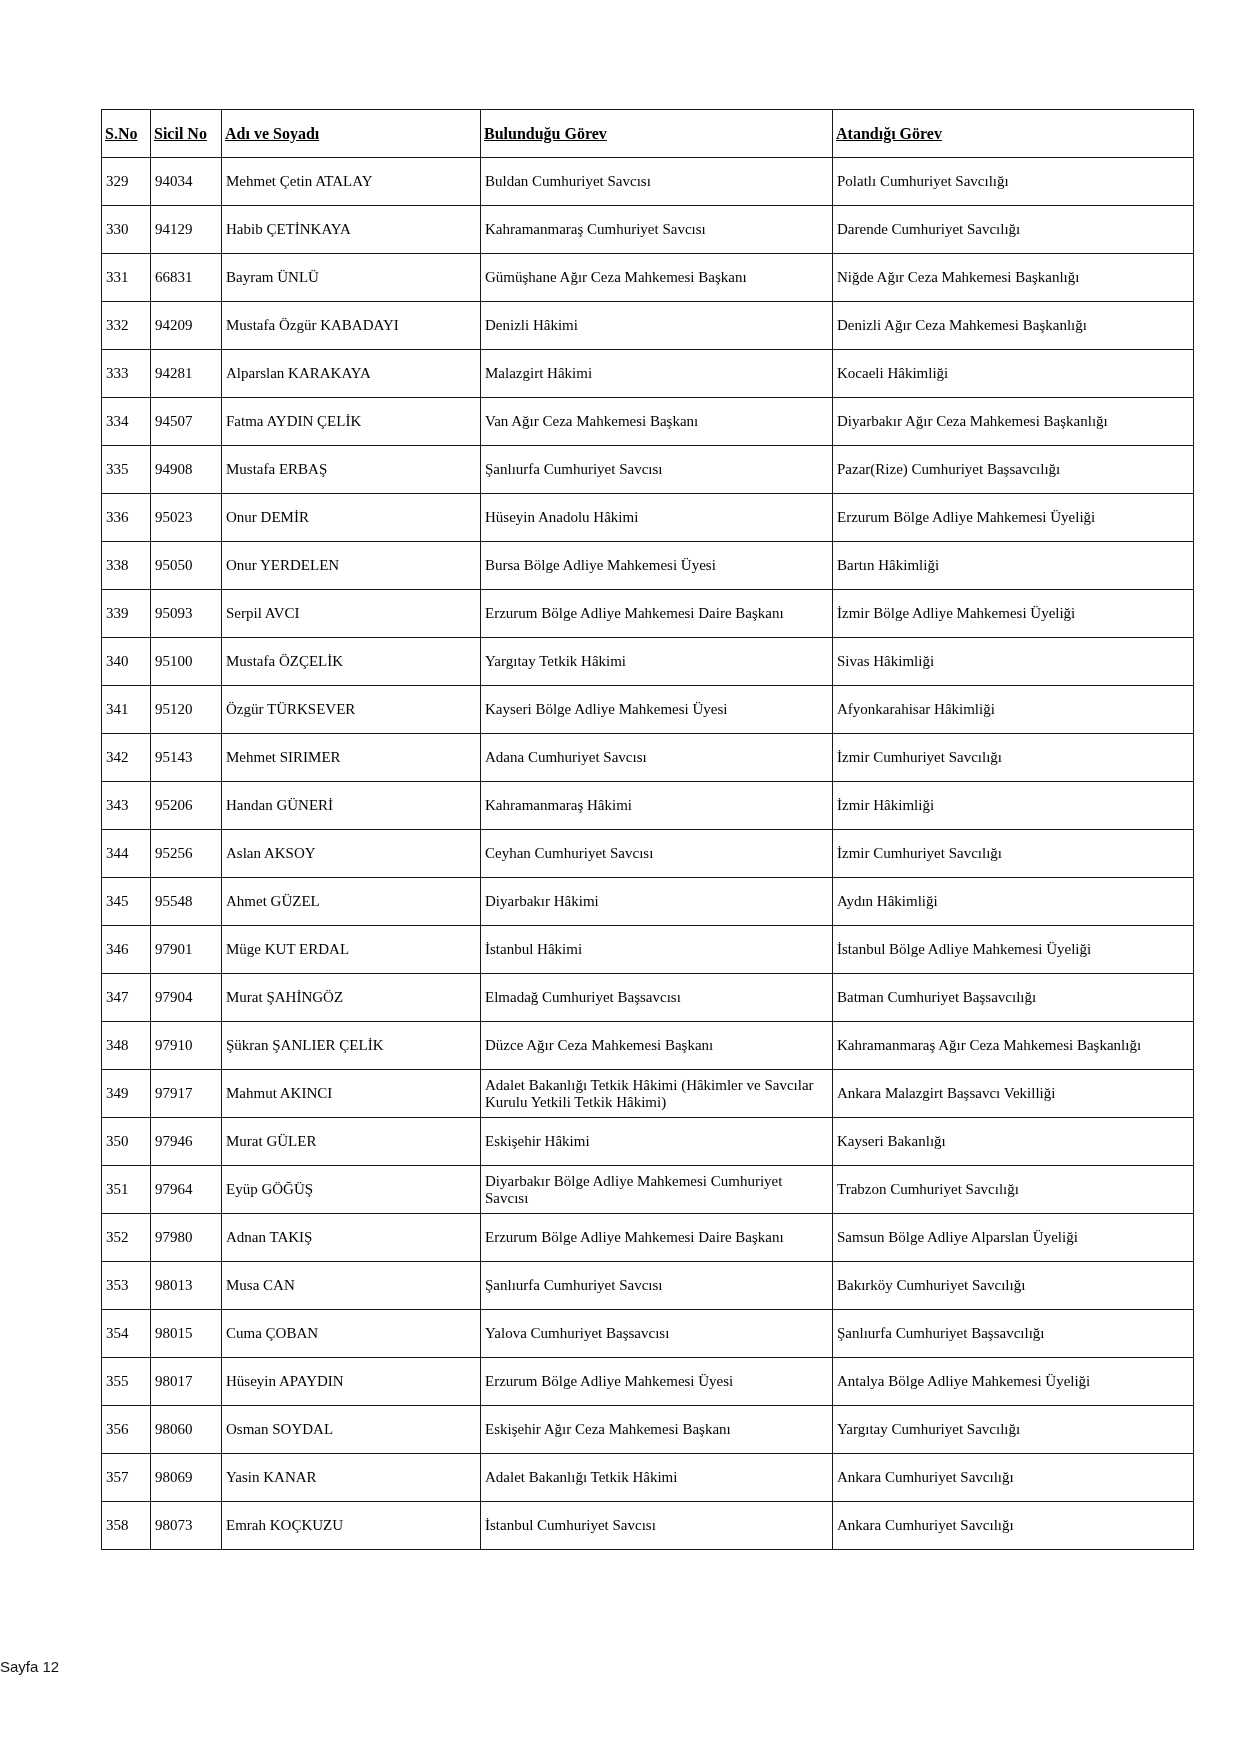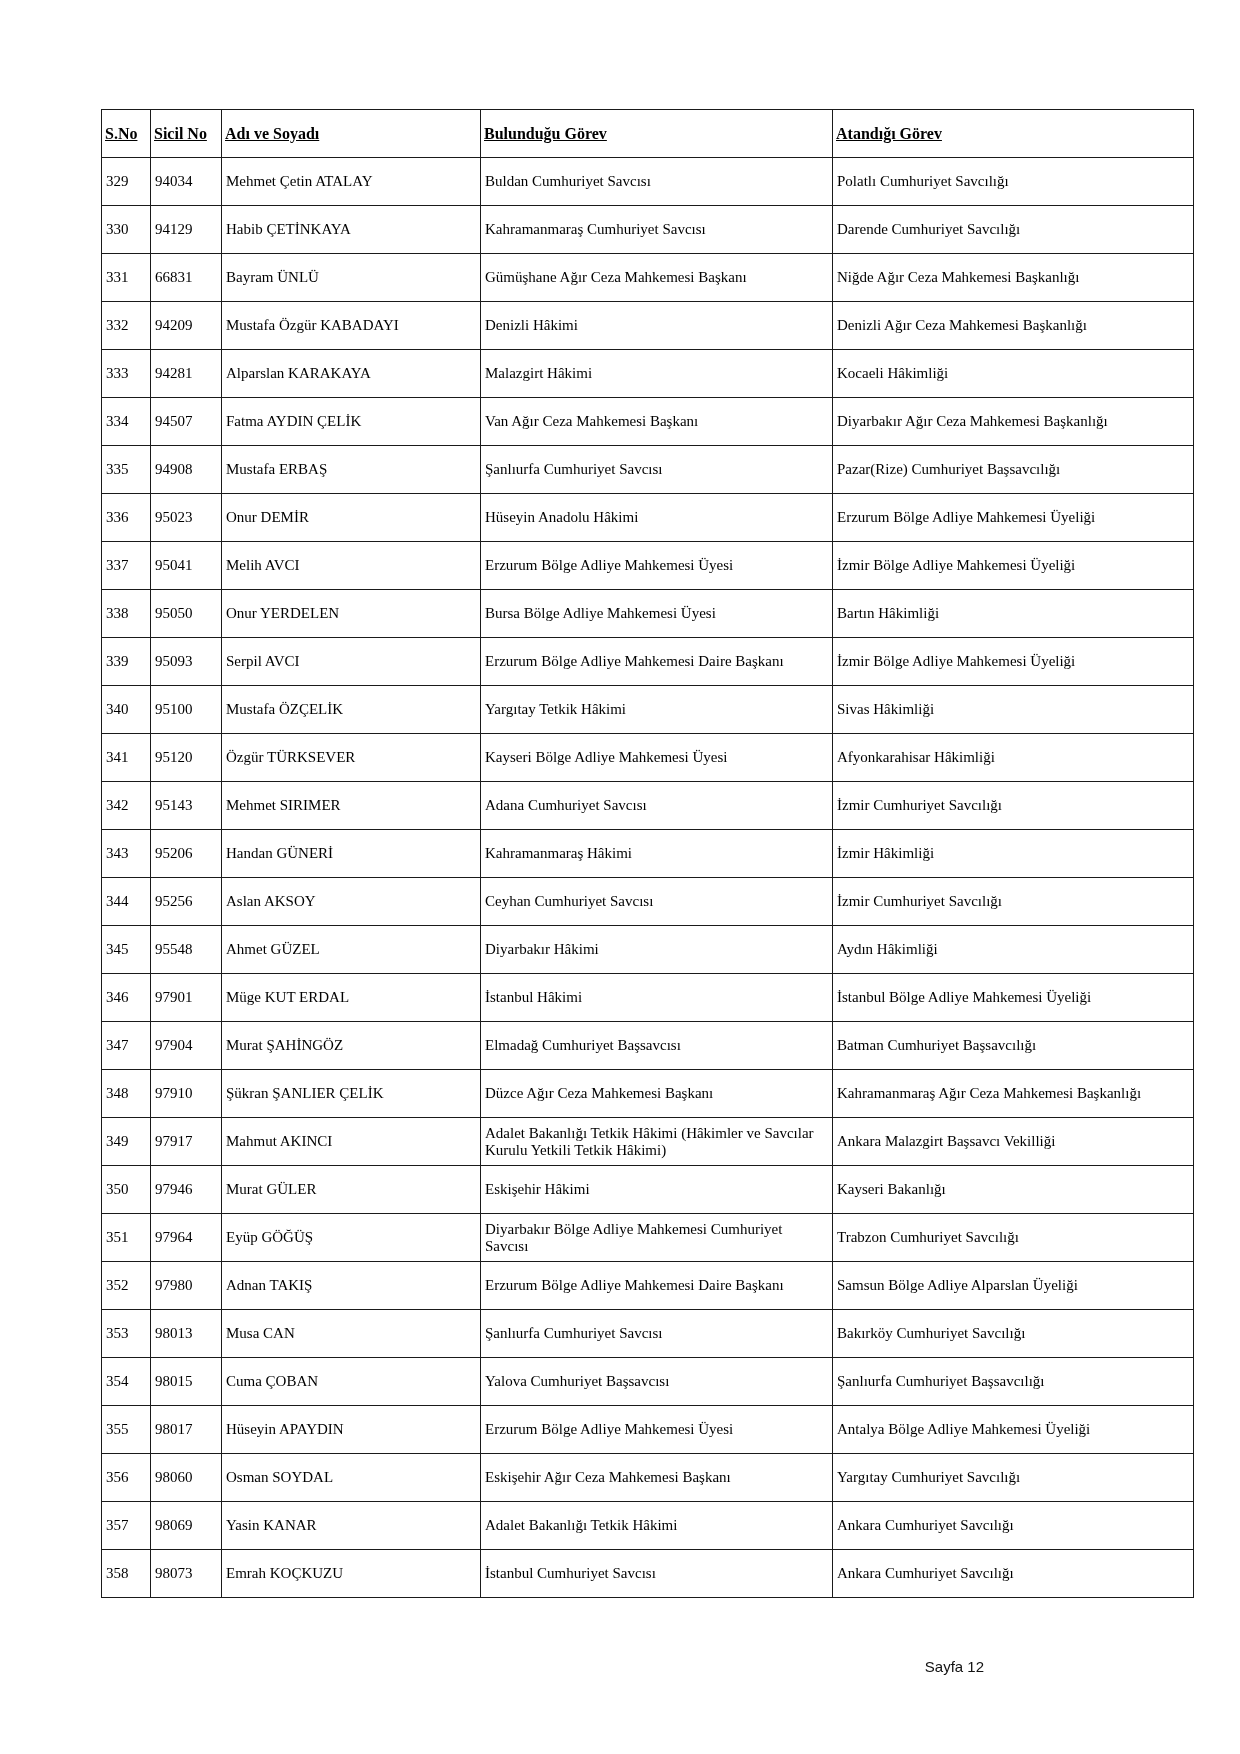--- a/index.html
+++ b/index.html
@@ -22,21 +22,21 @@
     }
     table.list tbody td { height: 47px; line-height: 17px; }
     col.c-sno { width: 49px; }
     col.c-sicil { width: 71px; }
     col.c-name { width: 259px; }
     col.c-from { width: 352px; }
     col.c-to { width: 361px; }
     td.sno { text-align: left; padding-right: 8px; }
     td.sicil { padding-left: 3px; }
     .footer {
-      position: absolute; left: 0; width: 984px; top: 1658px; text-align: right;
+      position: absolute; left: 0; width: 984px; top: 1658px; text-align: left;
       font-family: "Liberation Sans", "DejaVu Sans", sans-serif; font-size: 15px; color: #111;
     }
   </style>
 </head>
 <body>
 
 <div class="page">
   <table class="list">
     <colgroup>
       <col class="c-sno">
@@ -105,27 +105,20 @@
           <td>Pazar(Rize) Cumhuriyet Başsavcılığı</td>
         </tr>
         <tr>
           <td class="sno">336</td>
           <td class="sicil">95023</td>
           <td>Onur DEMİR</td>
           <td>Hüseyin Anadolu Hâkimi</td>
           <td>Erzurum Bölge Adliye Mahkemesi Üyeliği</td>
         </tr>
         <tr>
-          <td class="sno">337</td>
-          <td class="sicil">95041</td>
-          <td>Melih AVCI</td>
-          <td>Erzurum Bölge Adliye Mahkemesi Üyesi</td>
-          <td>İzmir Bölge Adliye Mahkemesi Üyeliği</td>
-        </tr>
-        <tr>
           <td class="sno">338</td>
           <td class="sicil">95050</td>
           <td>Onur YERDELEN</td>
           <td>Bursa Bölge Adliye Mahkemesi Üyesi</td>
           <td>Bartın Hâkimliği</td>
         </tr>
         <tr>
           <td class="sno">339</td>
           <td class="sicil">95093</td>
           <td>Serpil AVCI</td>

